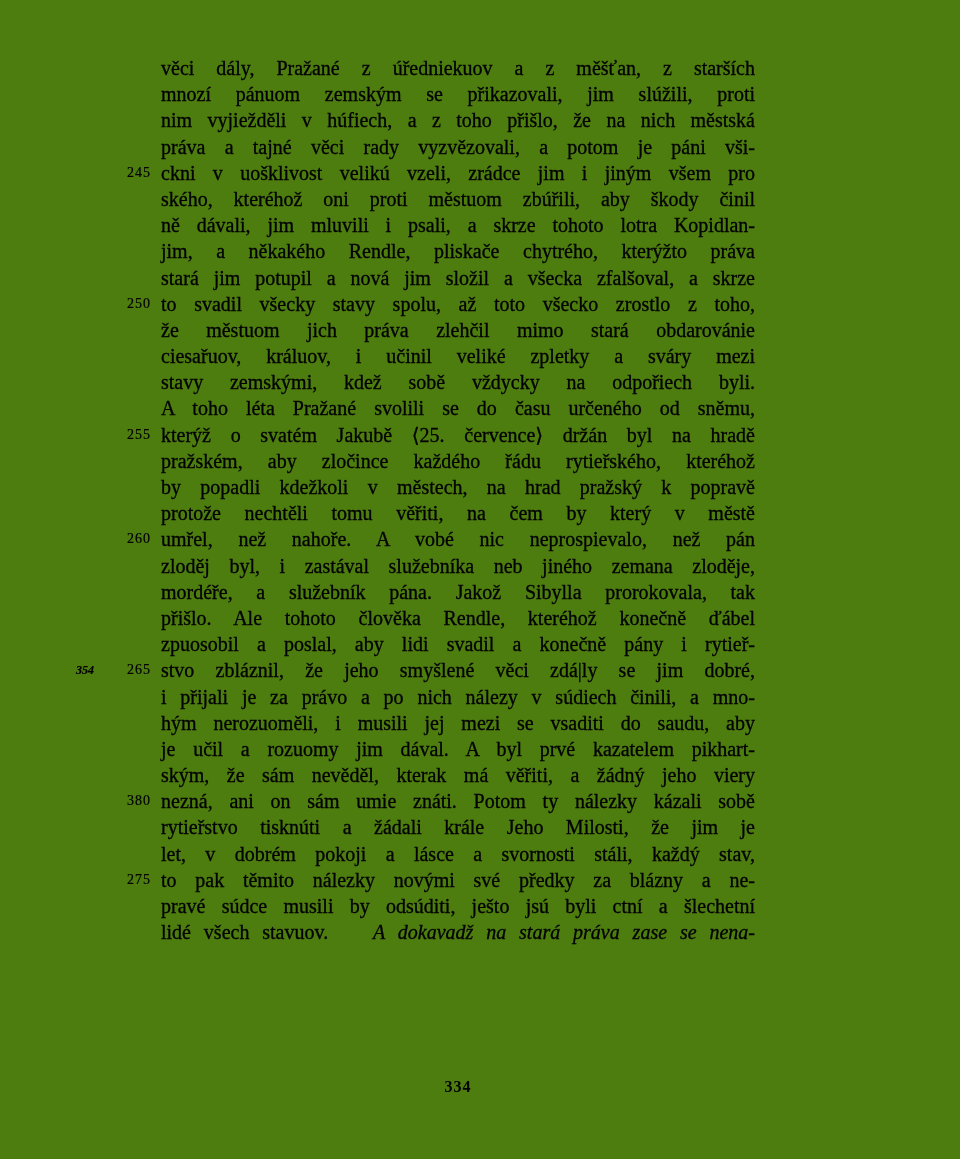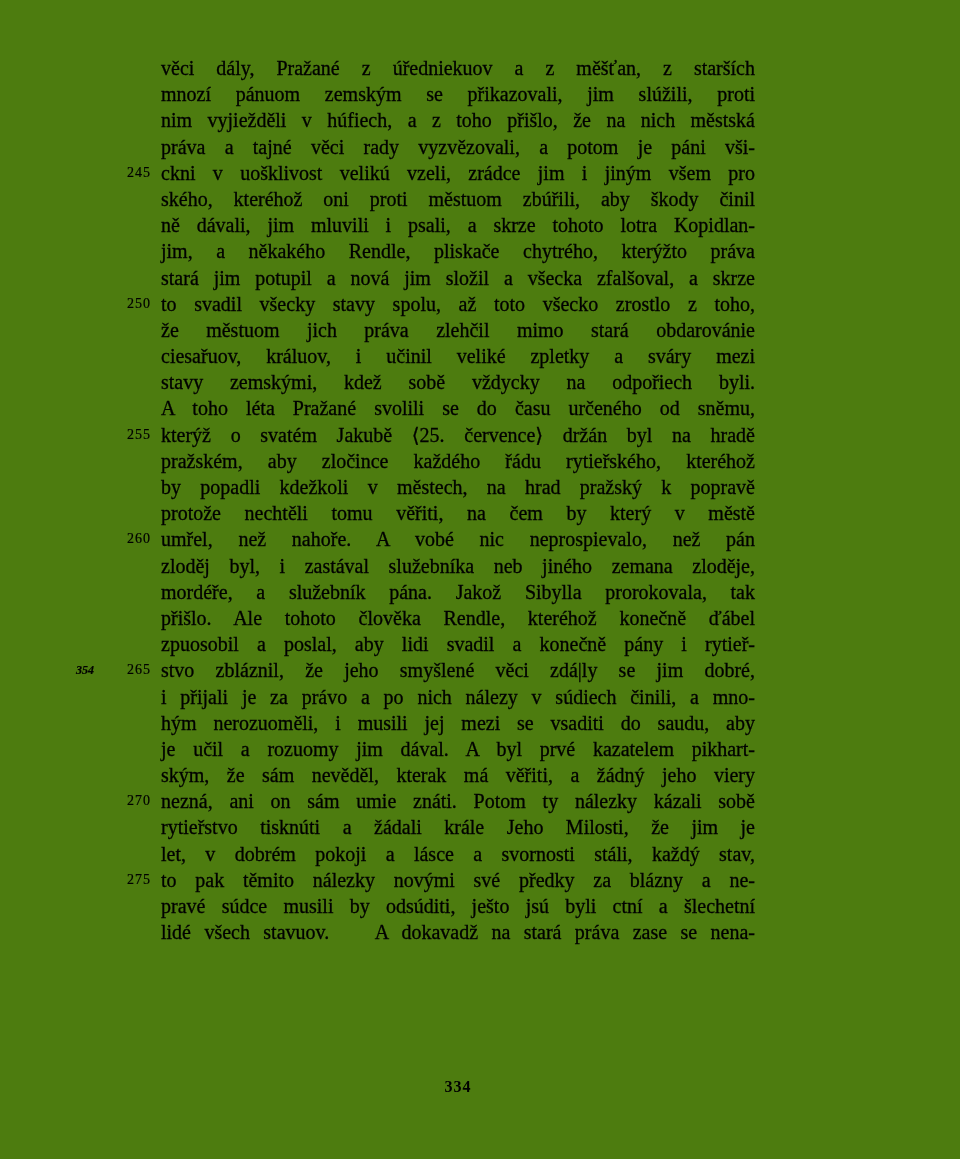--- a/index.html
+++ b/index.html
@@ -30,20 +30,21 @@
     -webkit-text-stroke: 0.3px #000;
   }
   .line-text {
     display: block;
     text-align: justify;
     text-align-last: justify;
     text-justify: inter-word;
     white-space: normal;
   }
   .line-text .italic-seg {
+    font-style: italic;
     margin-left: 32px;
   }
   .line-no {
     position: absolute;
     left: -56px;
     top: 0;
     width: 30px;
     text-align: right;
     font-size: 14px;
     line-height: 26.2px;
@@ -163,21 +164,21 @@
       <div class="line">
         <span class="line-text"><span>hým nerozuoměli, i musili jej mezi se vsaditi do saudu, aby</span></span>
       </div>
       <div class="line">
         <span class="line-text"><span>je učil a rozuomy jim dával. A byl prvé kazatelem pikhart-</span></span>
       </div>
       <div class="line">
         <span class="line-text"><span>ským, že sám nevěděl, kterak má věřiti, a žádný jeho viery</span></span>
       </div>
       <div class="line">
-        <span class="line-no">270</span>
+        <span class="line-no">380</span>
         <span class="line-text"><span>nezná, ani on sám umie znáti. Potom ty nálezky kázali sobě</span></span>
       </div>
       <div class="line">
         <span class="line-text"><span>rytieřstvo tisknúti a žádali krále Jeho Milosti, že jim je</span></span>
       </div>
       <div class="line">
         <span class="line-text"><span>let, v dobrém pokoji a lásce a svornosti stáli, každý stav,</span></span>
       </div>
       <div class="line">
         <span class="line-no">275</span>

